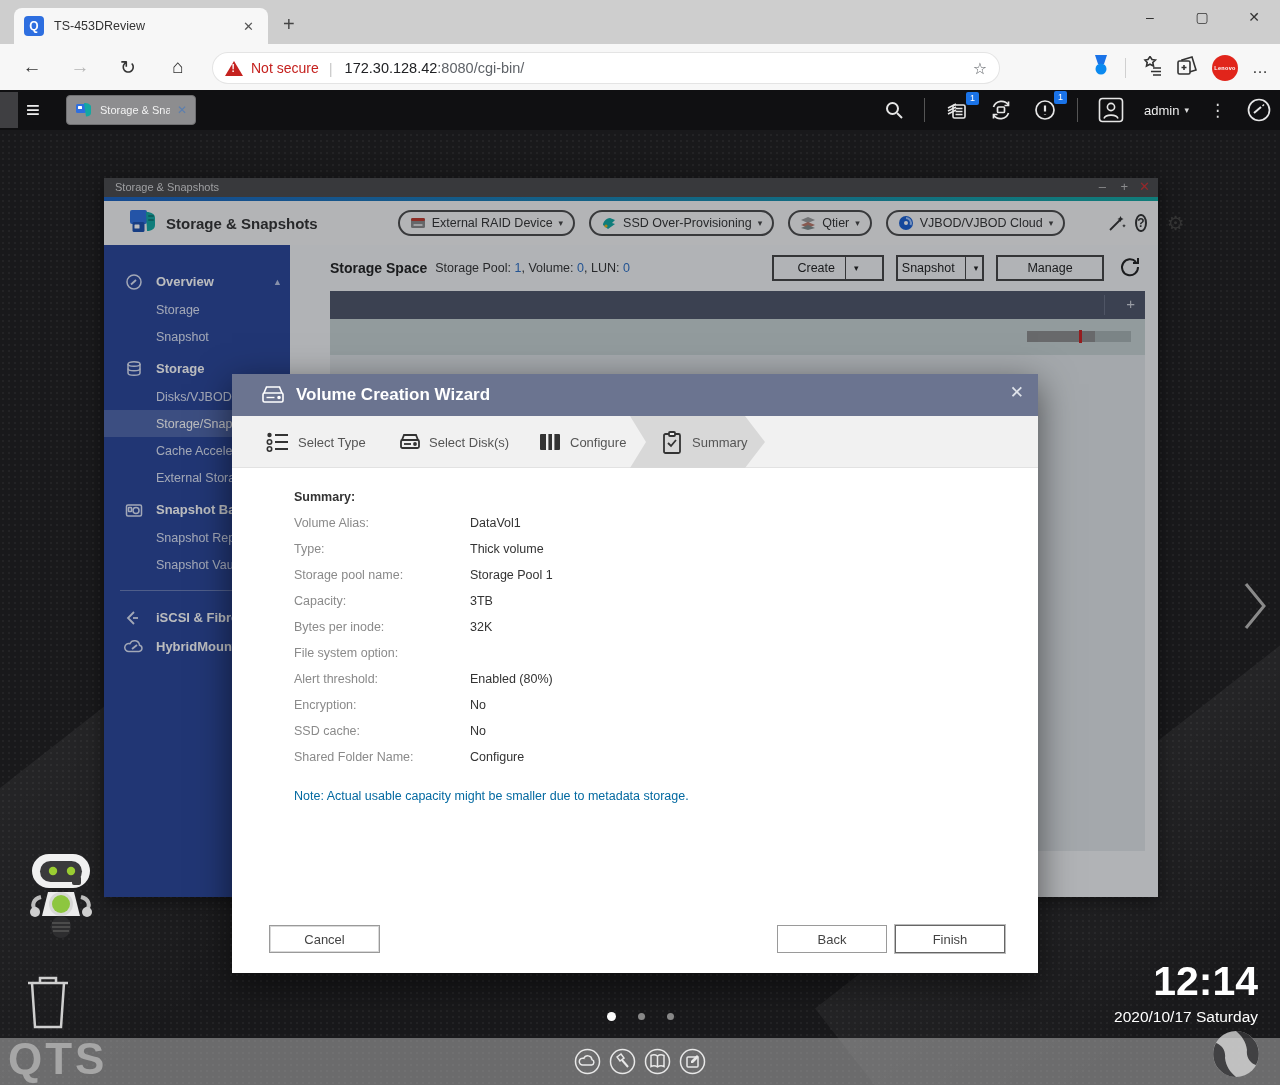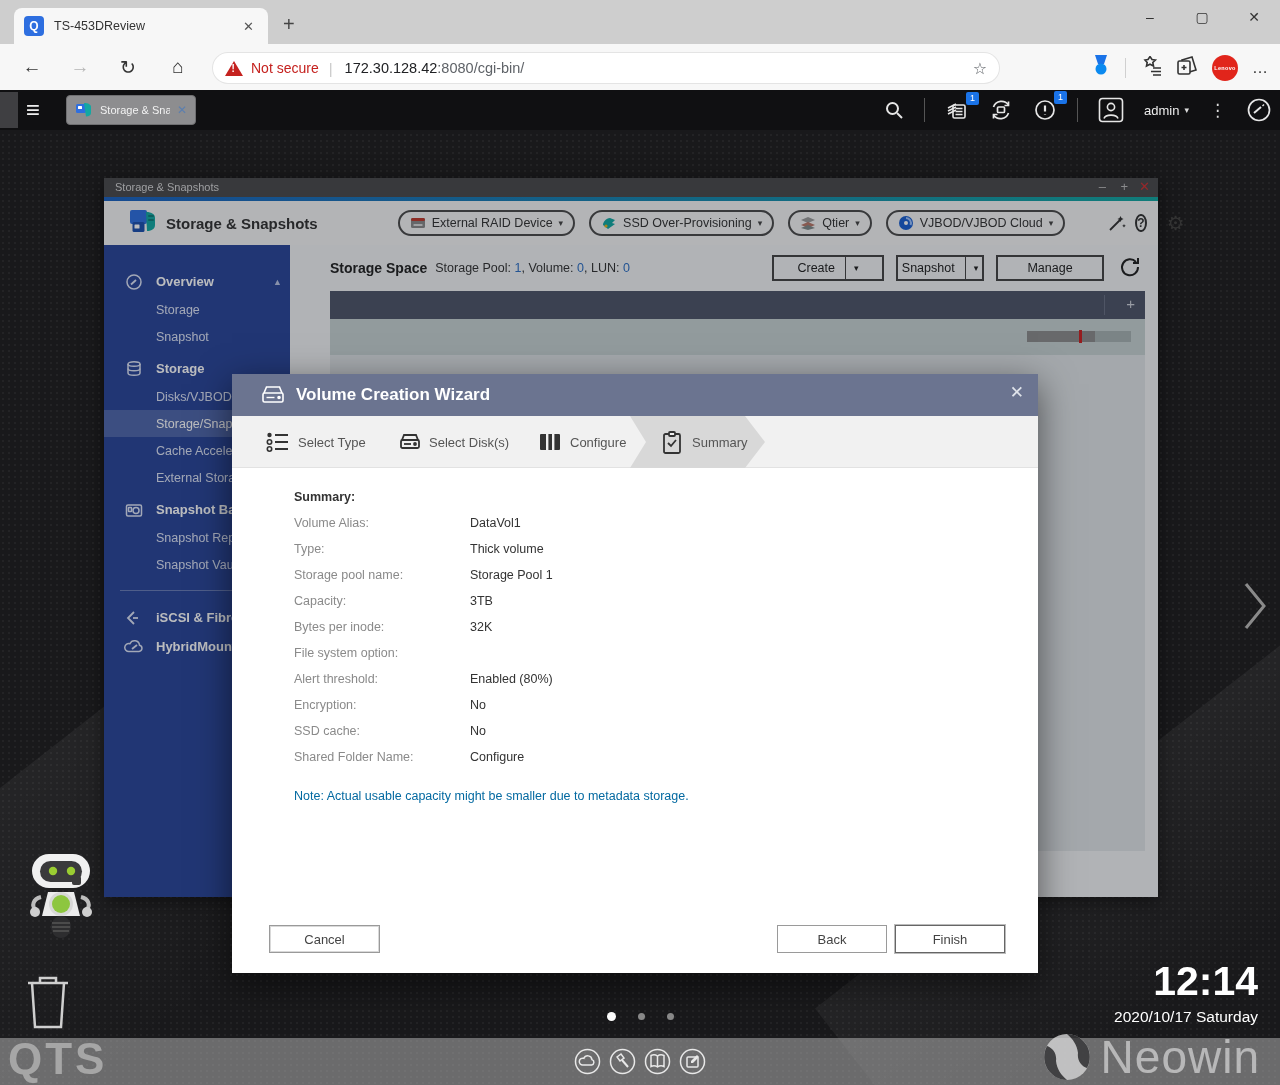--- a/index.html
+++ b/index.html
@@ -618,21 +618,20 @@
 
   <div id="clock-time">12:14</div>
   <div id="clock-date">2020/10/17 Saturday</div>
 
   <div id="neowin">
     <svg width="48" height="48" viewBox="0 0 48 48">
       <circle cx="24" cy="24" r="23" fill="#d6d6d6"></circle>
       <path d="M24 1 a23 23 0 0 1 20 34 c-6-2-10-8-9-15 -1-8-5-14-11-19z" fill="#1b1b1d" opacity="0.85"></path>
       <path d="M24 47 a23 23 0 0 1-20-34 c6 2 10 8 9 15 1 8 5 14 11 19z" fill="#1b1b1d" opacity="0.85"></path>
     </svg>
-    <span id="neowin-text">Neowin</span>
   </div>
 
   <span id="page-chev">
     <svg width="26" height="56" viewBox="0 0 26 56" fill="none" stroke="#8a8a8a" stroke-width="3">
         <path d="M4 6 L22 28 L4 50"></path>
       </svg>
   </span>
 </div>
 
 </body></html>

